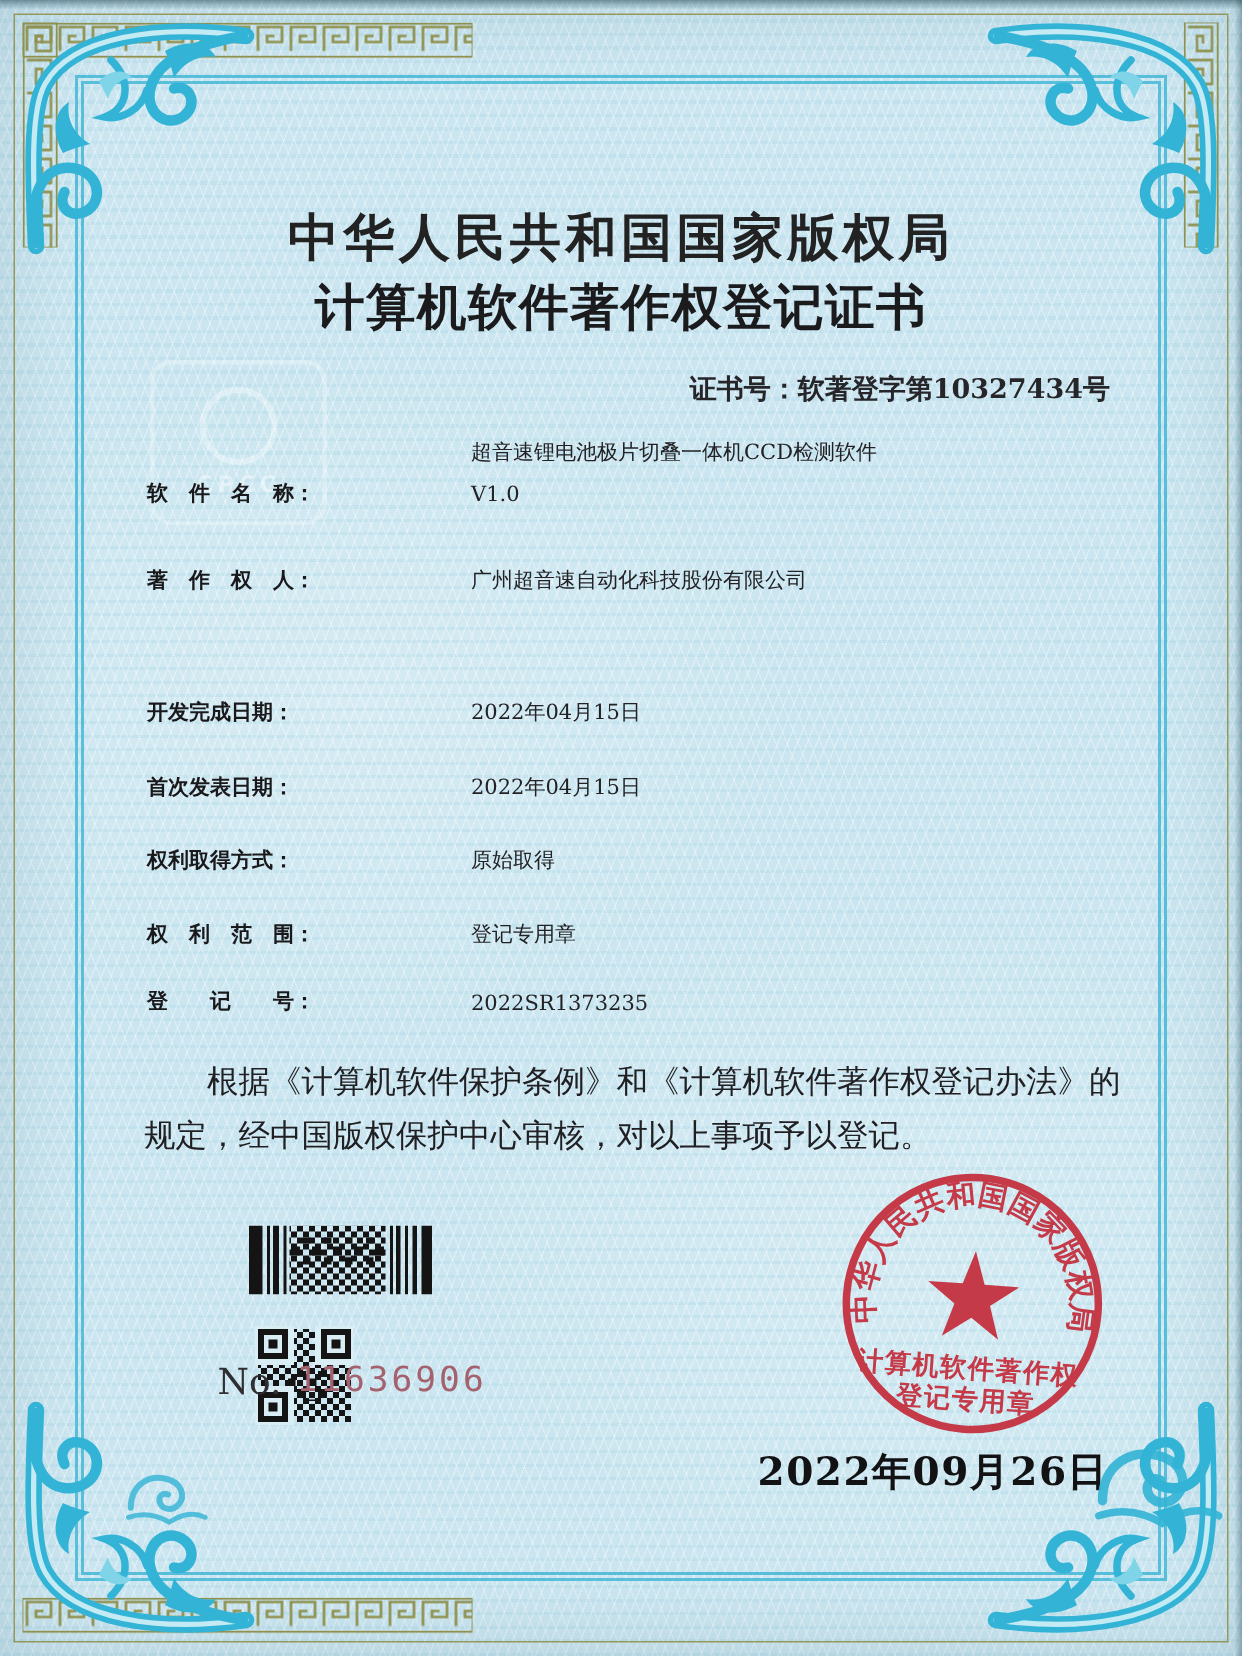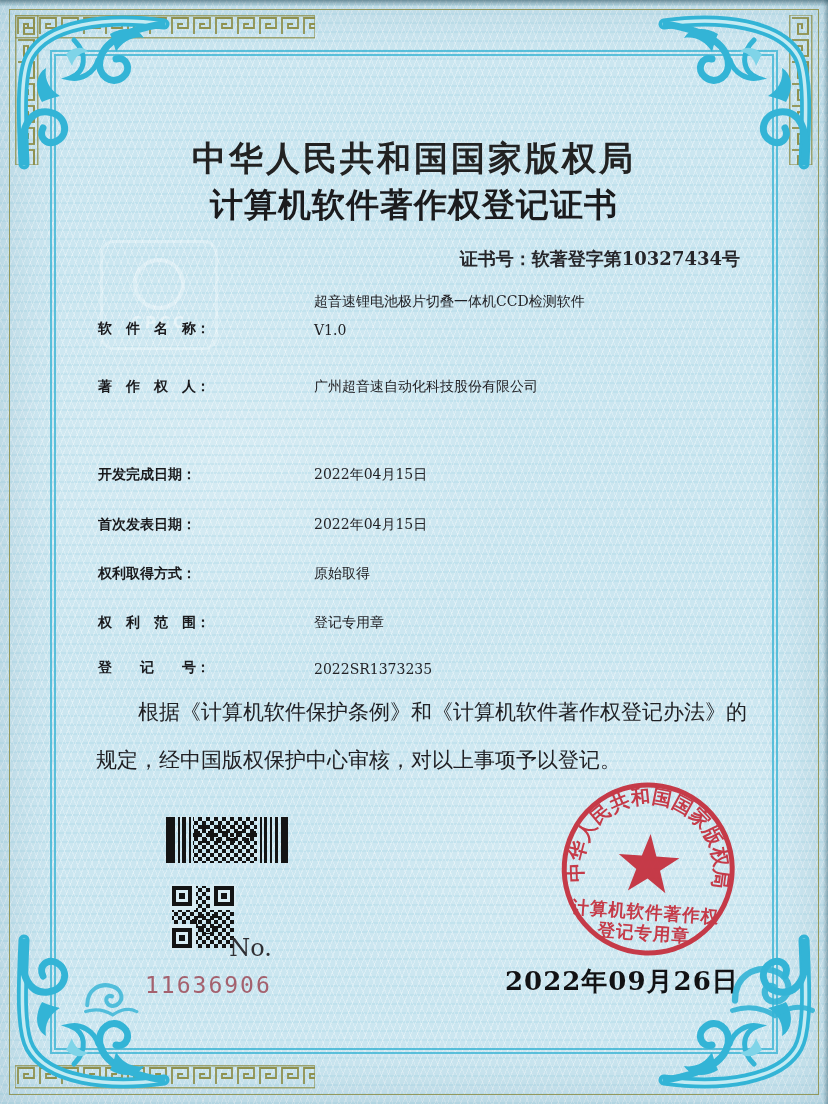--- a/index.html
+++ b/index.html
@@ -32,24 +32,24 @@
   .authority{position:absolute;left:0;right:0;top:136px;text-align:center;
     font-size:34px;font-weight:700;letter-spacing:3px;color:#222;}
   .main-title{position:absolute;left:0;right:0;top:183px;text-align:center;
     font-size:33px;font-weight:700;letter-spacing:1px;color:#1b1b1d;}
   .certno{position:absolute;right:88px;top:247px;font-size:18px;font-weight:700;
     display:flex;color:#26262a;}
   .row{position:absolute;left:98px;display:flex;align-items:flex-end;font-size:14px;}
   .row .lbl{width:172px;flex:0 0 172px;font-weight:700;color:#19191c;}
   .row .val{color:#222226;margin-left:44px;}
   .val2{margin-top:11px;}
-  .paragraph{position:absolute;left:96px;top:688px;width:662px;
-    font-size:21px;line-height:48px;text-indent:2em;color:#202024;}
-
-  .serial{position:absolute;left:145px;top:934px;display:flex;align-items:flex-end;gap:10px;flex-direction:column;}
+  .paragraph{position:absolute;left:96px;top:703px;width:662px;
+    font-size:21px;line-height:36px;text-indent:2em;color:#202024;}
+
+  .serial{position:absolute;left:145px;top:907px;display:flex;align-items:flex-start;gap:10px;}
   .serial .pfx{font-size:24px;color:#2f2f33;}
   .serial .num{font-family:"DejaVu Sans Mono","Liberation Mono",monospace;
     font-size:23px;letter-spacing:2px;color:#a4616e;}
   .issue-date{position:absolute;left:505px;top:964px;font-size:26px;font-weight:700;
     letter-spacing:1px;color:#121214;}
 
   .barcode{position:absolute;left:166px;top:817px;}
   .qrcode{position:absolute;left:170px;top:884px;}
   .seal{position:absolute;left:548px;top:772px;opacity:.95;}
 

